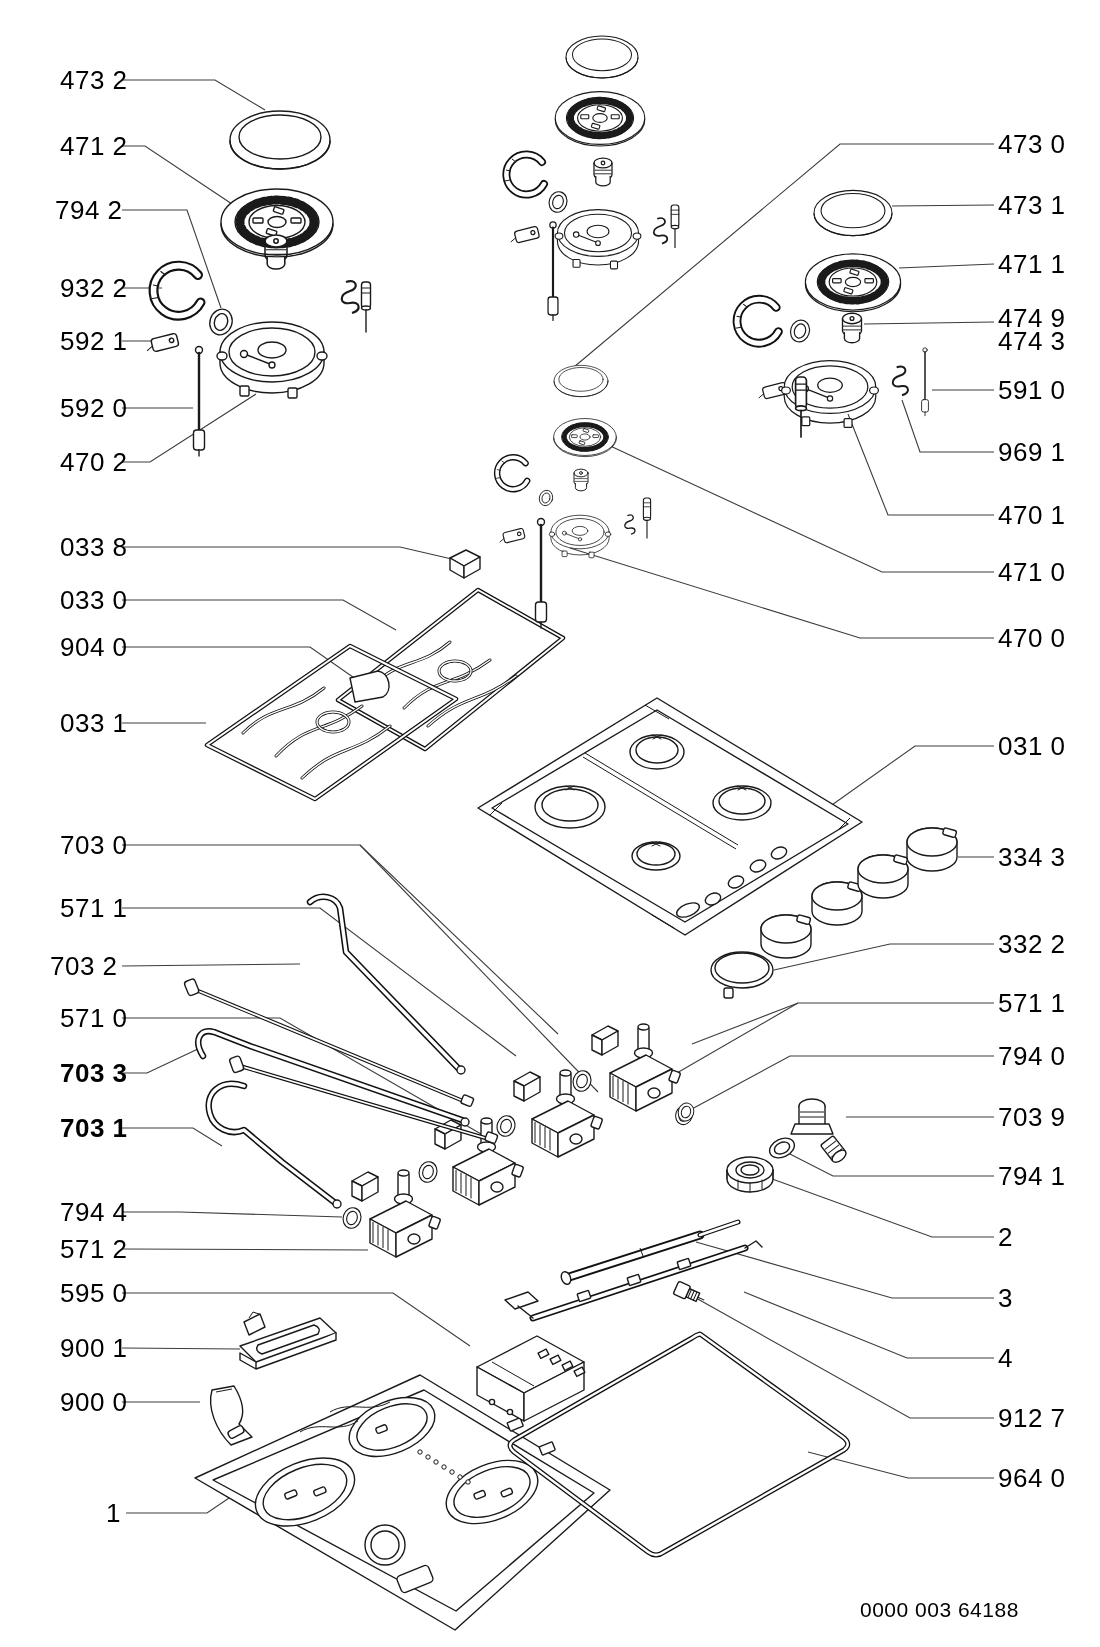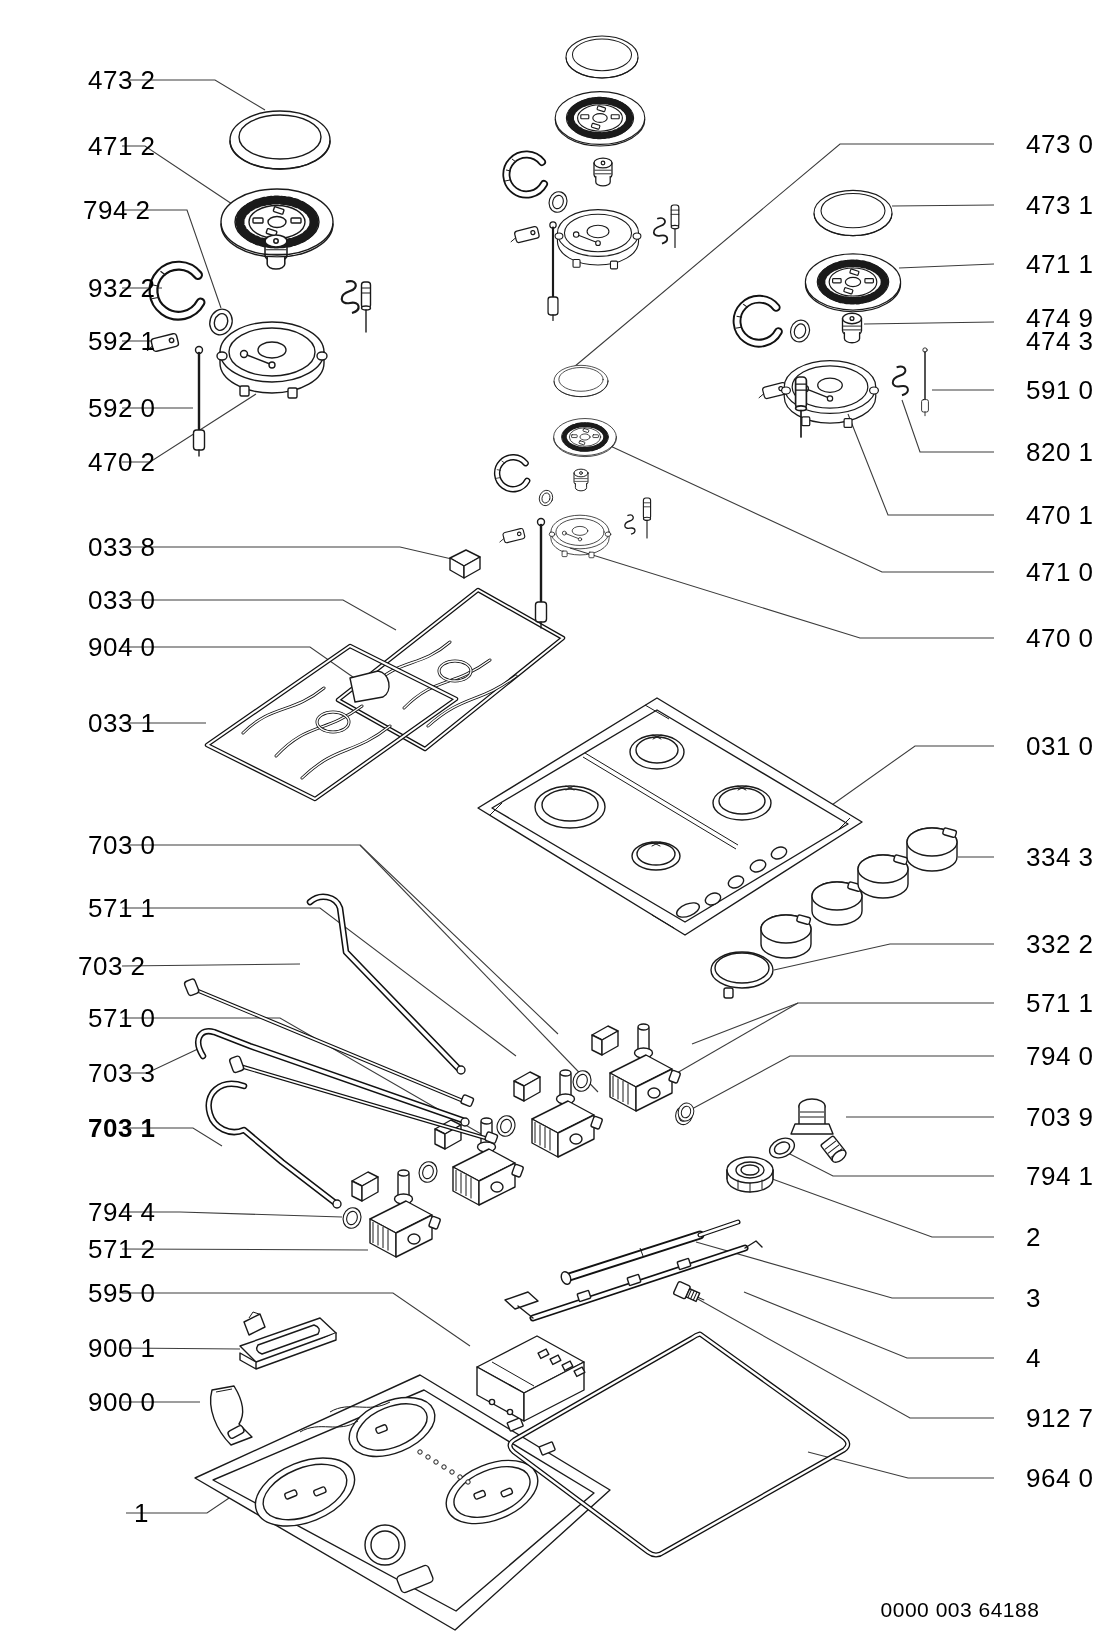--- a/index.html
+++ b/index.html
@@ -1,21 +1,21 @@
 <!DOCTYPE html>
 <html><head>
 <meta charset="utf-8">
 <style>
   html,body{margin:0;padding:0;background:#f0f0f0;}
   #page{position:relative;width:1100px;height:1647px;background:#ffffff;overflow:hidden;
         font-family:"Liberation Sans",sans-serif;}
   #page svg{position:absolute;left:0;top:0;}
   .part-label{position:absolute;font-size:26px;line-height:28px;color:#000;
-              letter-spacing:.5px;white-space:nowrap;margin-left:28px;}
-  #doc-number{position:absolute;left:860px;top:1598px;width:200px;text-align:center;
+              letter-spacing:.5px;white-space:nowrap;}
+  #doc-number{position:absolute;left:860px;top:1598px;width:200px;text-align:left;
               font-size:21px;color:#000;letter-spacing:.5px;}
   
   .ln{stroke:#1a1a1a;stroke-width:1.4;fill:#fff;stroke-linejoin:round;stroke-linecap:round;}
   .nf{fill:none;}
   .leader{stroke:#3c3c3c;stroke-width:1.1;fill:none;}
   .teeth{stroke:#1a1a1a;stroke-width:9;stroke-dasharray:3.2 3.4;fill:#fff;}
   .to{stroke:#111;fill:none;stroke-linecap:round;stroke-linejoin:round;}
   .tw{stroke:#fff;fill:none;stroke-linecap:round;stroke-linejoin:round;}
   .thin{stroke:#1a1a1a;stroke-width:1;fill:none;}
 </style>
@@ -456,35 +456,35 @@
       <div class="part-label" style="left: 60px; top: 394px;">592 0</div>
       <div class="part-label" style="left: 60px; top: 448px;">470 2</div>
       <div class="part-label" style="left: 60px; top: 533px; text-align: center;">033 8</div>
       <div class="part-label" style="left: 60px; top: 586px;">033 0</div>
       <div class="part-label" style="left: 60px; top: 633px;">904 0</div>
       <div class="part-label" style="left: 60px; top: 709px;">033 1</div>
       <div class="part-label" style="left: 60px; top: 831px;">703 0</div>
       <div class="part-label" style="left: 60px; top: 894px;">571 1</div>
       <div class="part-label" style="left: 50px; top: 952px;">703 2</div>
       <div class="part-label" style="left: 60px; top: 1004px;">571 0</div>
-      <div class="part-label" style="left: 60px; top: 1059px;">703 3</div>
+      <div class="part-label" style="left: 60px; top: 1059px; font-weight: bold;">703 3</div>
       <div class="part-label" style="left: 60px; top: 1114px; font-weight: bold;">703 1</div>
       <div class="part-label" style="left: 60px; top: 1198px;">794 4</div>
       <div class="part-label" style="left: 60px; top: 1235px;">571 2</div>
       <div class="part-label" style="left: 60px; top: 1279px;">595 0</div>
       <div class="part-label" style="left: 60px; top: 1334px;">900 1</div>
       <div class="part-label" style="left: 60px; top: 1388px;">900 0</div>
       <div class="part-label" style="left: 106px; top: 1499px;">1</div>
       <div class="part-label" style="left: 998px; top: 130px;">473 0</div>
       <div class="part-label" style="left: 998px; top: 191px;">473 1</div>
       <div class="part-label" style="left: 998px; top: 250px;">471 1</div>
       <div class="part-label" style="left: 998px; top: 304px;">474 9</div>
       <div class="part-label" style="left: 998px; top: 327px;">474 3</div>
       <div class="part-label" style="left: 998px; top: 376px;">591 0</div>
-      <div class="part-label" style="left: 998px; top: 438px;">820 1</div>
+      <div class="part-label" style="left: 998px; top: 438px;">969 1</div>
       <div class="part-label" style="left: 998px; top: 501px;">470 1</div>
       <div class="part-label" style="left: 998px; top: 558px;">471 0</div>
       <div class="part-label" style="left: 998px; top: 624px;">470 0</div>
       <div class="part-label" style="left: 998px; top: 732px;">031 0</div>
       <div class="part-label" style="left: 998px; top: 843px;">334 3</div>
       <div class="part-label" style="left: 998px; top: 930px;">332 2</div>
       <div class="part-label" style="left: 998px; top: 989px;">571 1</div>
       <div class="part-label" style="left: 998px; top: 1042px;">794 0</div>
       <div class="part-label" style="left: 998px; top: 1103px;">703 9</div>
       <div class="part-label" style="left: 998px; top: 1162px;">794 1</div>

